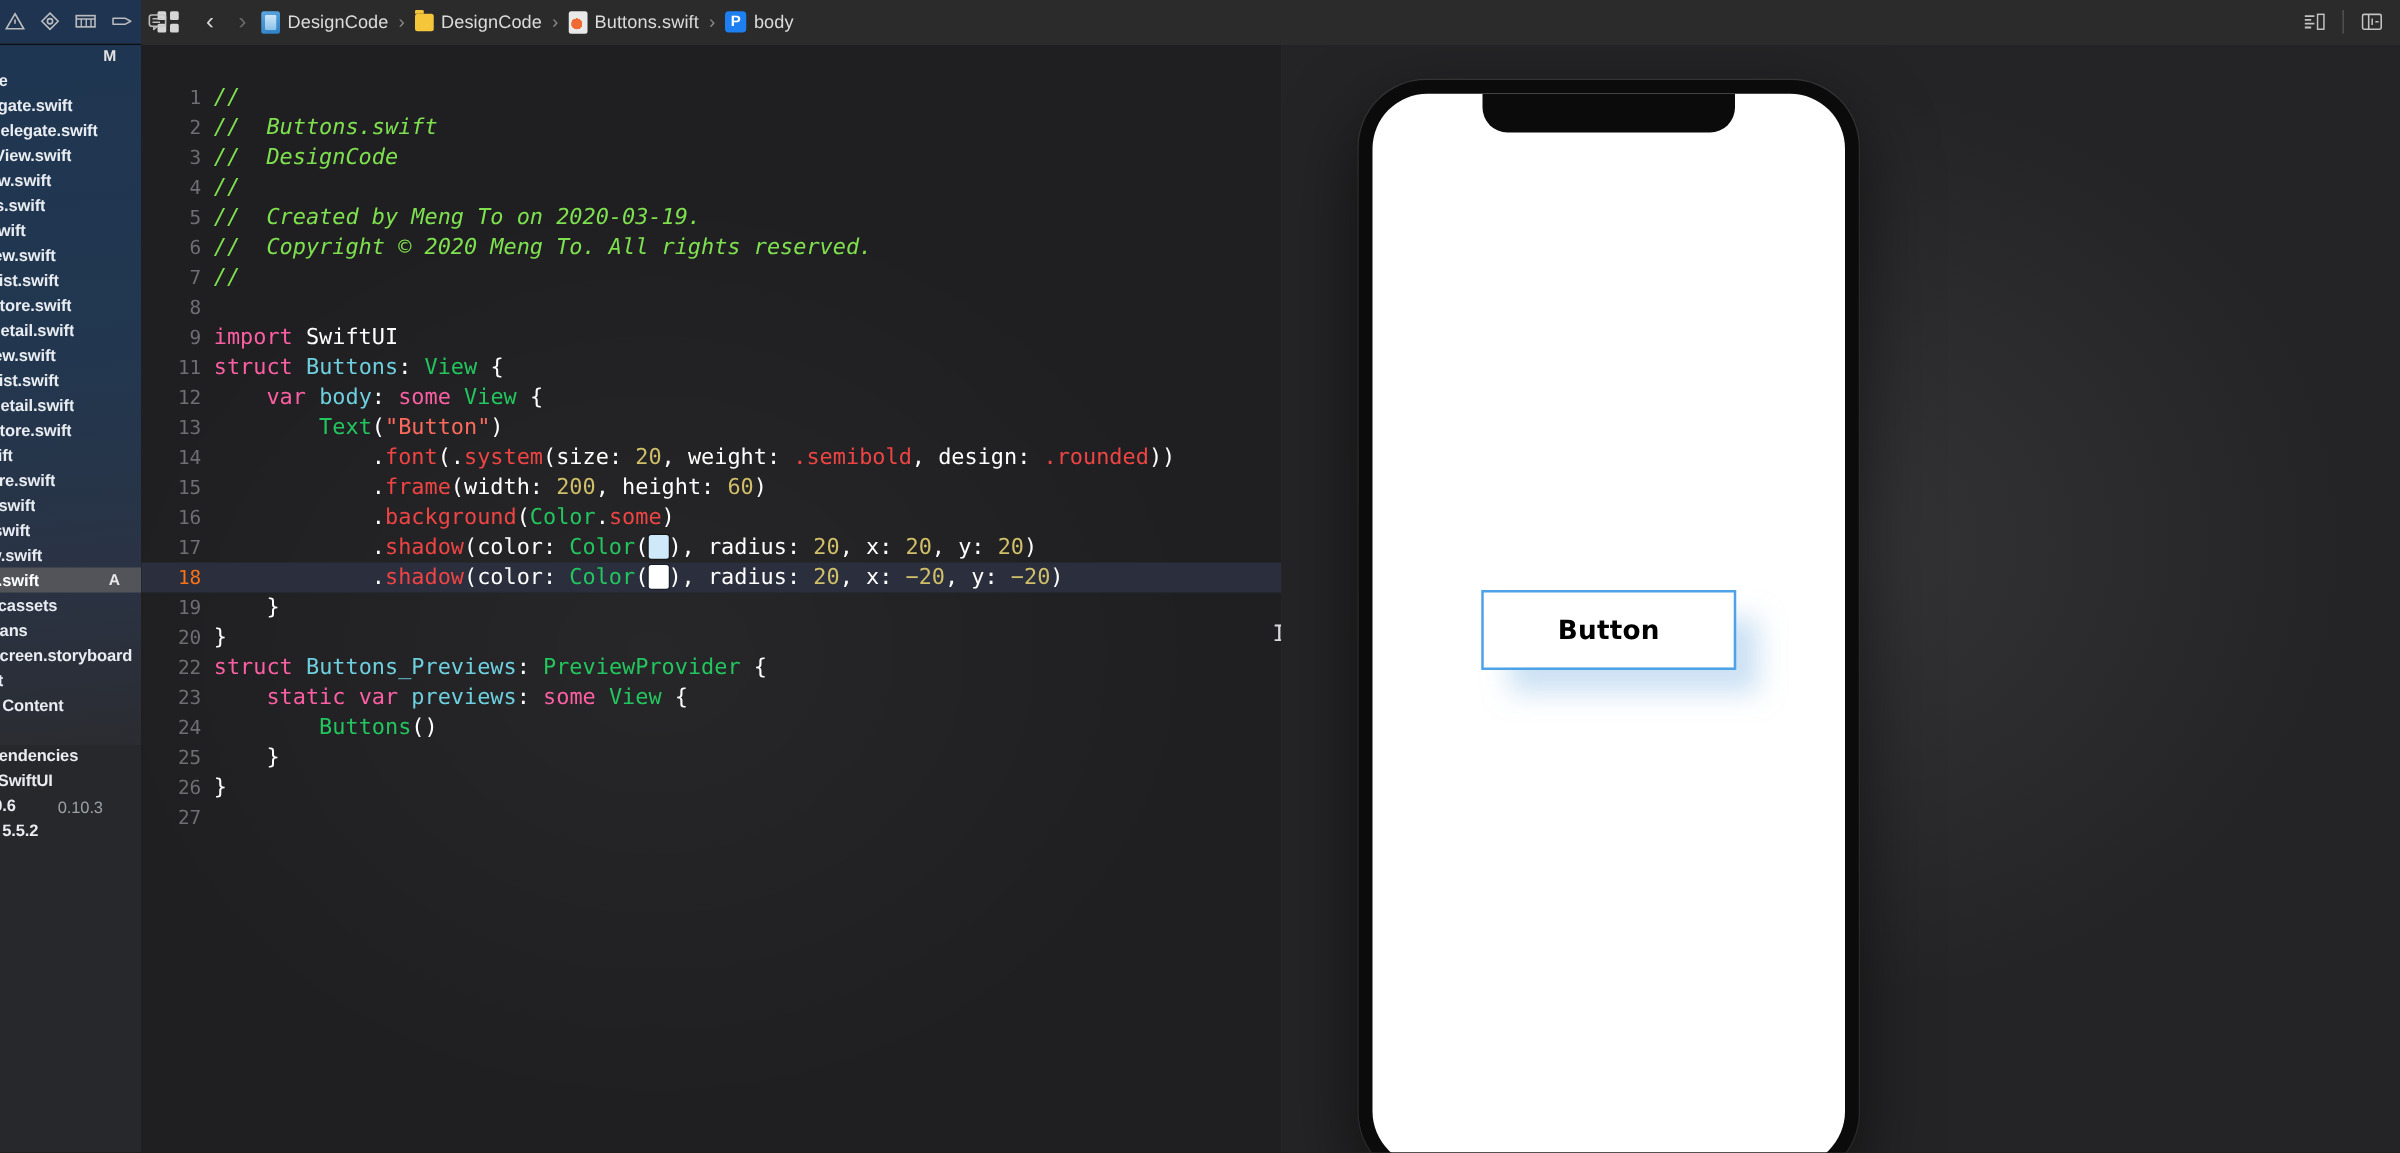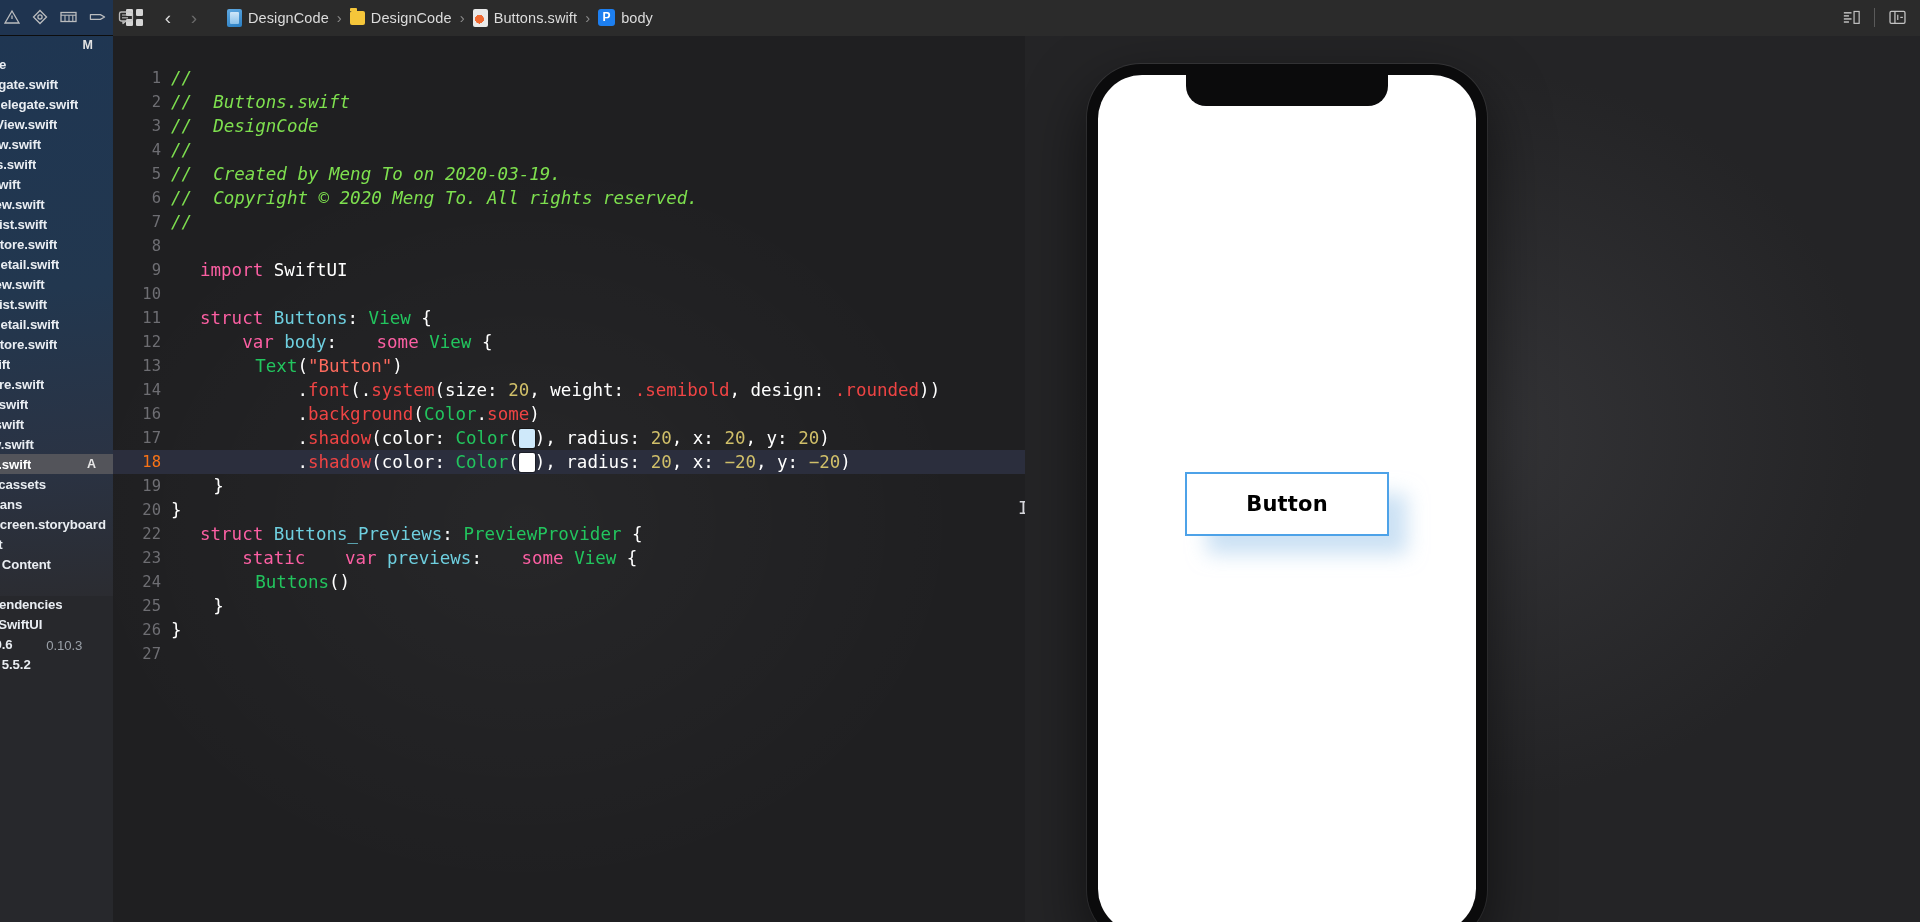--- a/index.html
+++ b/index.html
@@ -38,21 +38,21 @@
     display: flex; align-items: center;
     padding-left: 10px; gap: 0;
     background: #2b2b2b;
   }
   .grid-icon { width: 22px; height: 22px; display: flex; align-items: center; justify-content: center; margin-right: 10px; }
   .navarrow {
     width: 26px; height: 26px; display: flex; align-items: center; justify-content: center;
     color: #d8d8d8; font-size: 19px; line-height: 1;
   }
   .navarrow.dim { color: #6a6a6a; }
-  .crumbs { display: flex; align-items: center; margin-left: 20px; gap: 0; }
+  .crumbs { display: flex; align-items: center; margin-left: 2px; gap: 0; }
   .crumb { display: flex; align-items: center; gap: 6px; }
   .crumb-label { color: #dcdcdc; font-size: 14.5px; letter-spacing: .1px; white-space: nowrap; }
   .crumb-sep { color: #8a8a8a; font-size: 15px; margin: 0 8px; font-weight: 300; }
   .ci { width: 15px; height: 18px; flex: 0 0 15px; position: relative; display:block; }
   .ci-proj { background: linear-gradient(160deg,#5fa8e0,#2a7fc4); border-radius: 2px; }
   .ci-proj::after { content:""; position:absolute; left:3px; top:3px; width:9px; height:12px;
      background: linear-gradient(180deg,#cfe6f8,#8cc2ea); border-radius:1px; }
   .ci-folder { width: 17px; height: 14px; background: #f5c63a; border-radius: 2px; position: relative; }
   .ci-folder::before { content:""; position:absolute; top:-3px; left:0; width:7px; height:3px; background:#f5c63a; border-radius:1px 1px 0 0; }
   .ci-swift { background: #e9e9e9; border-radius: 2px; position: relative; overflow: hidden; }
@@ -123,21 +123,21 @@
     font-size: 17.5px; line-height: 24px; white-space: pre;
   }
   .ln.hl { background: #2b2e3d; }
   .gut {
     width: 58px; flex: 0 0 58px; text-align: right; padding-right: 10px;
     color: #6e6e73; font-size: 15.5px; user-select: none;
   }
   .ln.hl .gut { color: #f97316; }
   .src { flex: 1 1 auto; color: #e8e8ea; }
   .c-com { color: #7ee04f; font-style: italic; }
-  .c-kw  { color: #fc5fa3; margin-left: 29px; }
+  .c-kw  { color: #fc5fa3; }
   .c-typ { color: #6ecfdf; }
   .c-typ2{ color: #22c55e; }
   .c-fn  { color: #ef4444; }
   .c-num { color: #d0bf69; }
   .c-str { color: #fc6a5d; }
   .c-pl  { color: #ffffff; }
   .swatch {
     display: inline-block; width: 16px; height: 19px;
     vertical-align: -4px; border-radius: 2px;
     box-shadow: 0 0 0 1px rgba(0,0,0,.35);
@@ -402,25 +402,25 @@
       <div class="code" id="code-lines">
           <div class="ln"><span class="gut">1</span><span class="src"><span class="c-com">//</span></span></div>
           <div class="ln"><span class="gut">2</span><span class="src"><span class="c-com">//  Buttons.swift</span></span></div>
           <div class="ln"><span class="gut">3</span><span class="src"><span class="c-com">//  DesignCode</span></span></div>
           <div class="ln"><span class="gut">4</span><span class="src"><span class="c-com">//</span></span></div>
           <div class="ln"><span class="gut">5</span><span class="src"><span class="c-com">//  Created by Meng To on 2020-03-19.</span></span></div>
           <div class="ln"><span class="gut">6</span><span class="src"><span class="c-com">//  Copyright © 2020 Meng To. All rights reserved.</span></span></div>
           <div class="ln"><span class="gut">7</span><span class="src"><span class="c-com">//</span></span></div>
           <div class="ln"><span class="gut">8</span><span class="src"></span></div>
           <div class="ln"><span class="gut">9</span><span class="src"><span class="c-kw">import</span><span class="c-pl"> SwiftUI</span></span></div>
-          <div class="ln"><span class="gut">10</span><span class="src"></span></div>
           <div class="ln"><span class="gut">11</span><span class="src"><span class="c-kw">struct</span><span class="c-pl"> </span><span class="c-typ">Buttons</span><span class="c-pl">: </span><span class="c-typ2">View</span><span class="c-pl"> {</span></span></div>
           <div class="ln"><span class="gut">12</span><span class="src"><span class="c-pl">    </span><span class="c-kw">var</span><span class="c-pl"> </span><span class="c-typ">body</span><span class="c-pl">: </span><span class="c-kw">some</span><span class="c-pl"> </span><span class="c-typ2">View</span><span class="c-pl"> {</span></span></div>
           <div class="ln"><span class="gut">13</span><span class="src"><span class="c-pl">        </span><span class="c-typ2">Text</span><span class="c-pl">(</span><span class="c-str">"Button"</span><span class="c-pl">)</span></span></div>
           <div class="ln"><span class="gut">14</span><span class="src"><span class="c-pl">            .</span><span class="c-fn">font</span><span class="c-pl">(.</span><span class="c-fn">system</span><span class="c-pl">(size: </span><span class="c-num">20</span><span class="c-pl">, weight: </span><span class="c-fn">.semibold</span><span class="c-pl">, design: </span><span class="c-fn">.rounded</span><span class="c-pl">))</span></span></div>
+          <div class="ln"><span class="gut">15</span><span class="src"><span class="c-pl">            .</span><span class="c-fn">frame</span><span class="c-pl">(width: </span><span class="c-num">200</span><span class="c-pl">, height: </span><span class="c-num">60</span><span class="c-pl">)</span></span></div>
           <div class="ln"><span class="gut">16</span><span class="src"><span class="c-pl">            .</span><span class="c-fn">background</span><span class="c-pl">(</span><span class="c-typ2">Color</span><span class="c-pl">.</span><span class="c-fn">some</span><span class="c-pl">)</span></span></div>
           <div class="ln"><span class="gut">17</span><span class="src"><span class="c-pl">            .</span><span class="c-fn">shadow</span><span class="c-pl">(color: </span><span class="c-typ2">Color</span><span class="c-pl">(</span><span class="swatch" style="background: rgb(207, 233, 250);"></span><span class="c-pl">), radius: </span><span class="c-num">20</span><span class="c-pl">, x: </span><span class="c-num">20</span><span class="c-pl">, y: </span><span class="c-num">20</span><span class="c-pl">)</span></span></div>
           <div class="ln hl"><span class="gut">18</span><span class="src"><span class="c-pl">            .</span><span class="c-fn">shadow</span><span class="c-pl">(color: </span><span class="c-typ2">Color</span><span class="c-pl">(</span><span class="swatch" style="background: rgb(255, 255, 255);"></span><span class="c-pl">), radius: </span><span class="c-num">20</span><span class="c-pl">, x: </span><span class="c-num">−20</span><span class="c-pl">, y: </span><span class="c-num">−20</span><span class="c-pl">)</span></span></div>
           <div class="ln"><span class="gut">19</span><span class="src"><span class="c-pl">    }</span></span></div>
           <div class="ln"><span class="gut">20</span><span class="src"><span class="c-pl">}</span></span></div>
           <div class="ln"><span class="gut">22</span><span class="src"><span class="c-kw">struct</span><span class="c-pl"> </span><span class="c-typ">Buttons_Previews</span><span class="c-pl">: </span><span class="c-typ2">PreviewProvider</span><span class="c-pl"> {</span></span></div>
           <div class="ln"><span class="gut">23</span><span class="src"><span class="c-pl">    </span><span class="c-kw">static</span><span class="c-pl"> </span><span class="c-kw">var</span><span class="c-pl"> </span><span class="c-typ">previews</span><span class="c-pl">: </span><span class="c-kw">some</span><span class="c-pl"> </span><span class="c-typ2">View</span><span class="c-pl"> {</span></span></div>
           <div class="ln"><span class="gut">24</span><span class="src"><span class="c-pl">        </span><span class="c-typ2">Buttons</span><span class="c-pl">()</span></span></div>
           <div class="ln"><span class="gut">25</span><span class="src"><span class="c-pl">    }</span></span></div>
           <div class="ln"><span class="gut">26</span><span class="src"><span class="c-pl">}</span></span></div>

